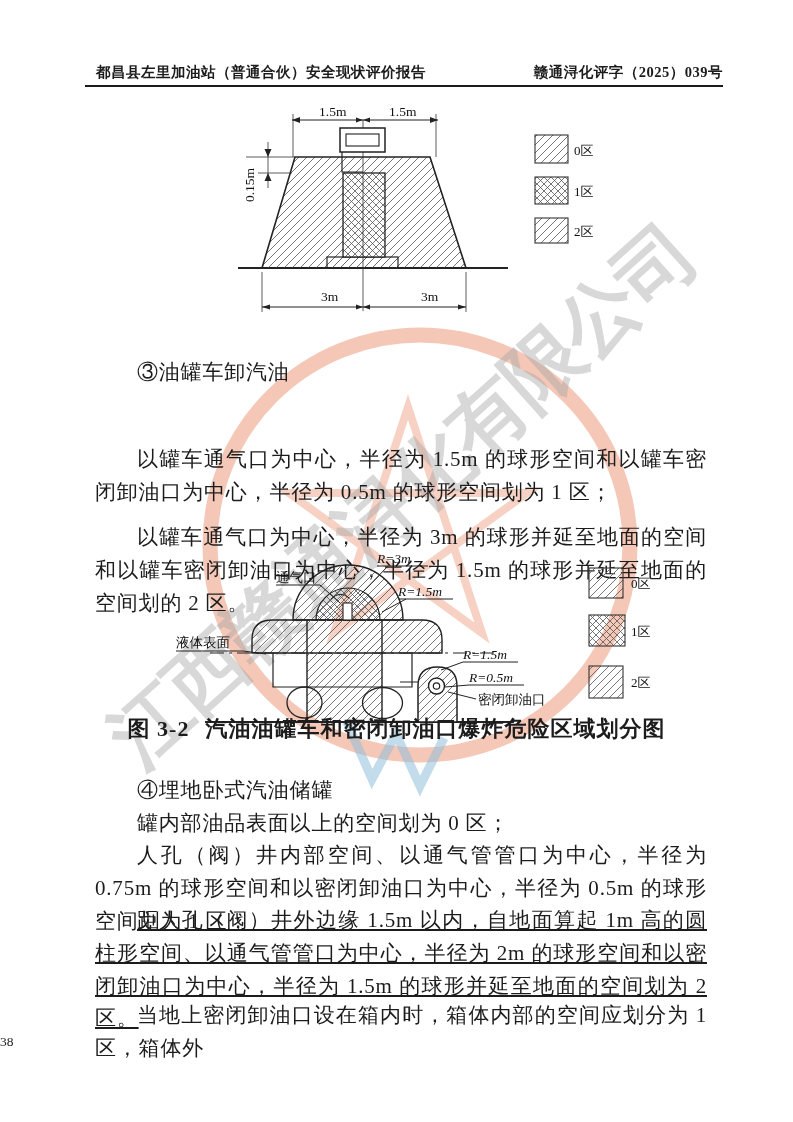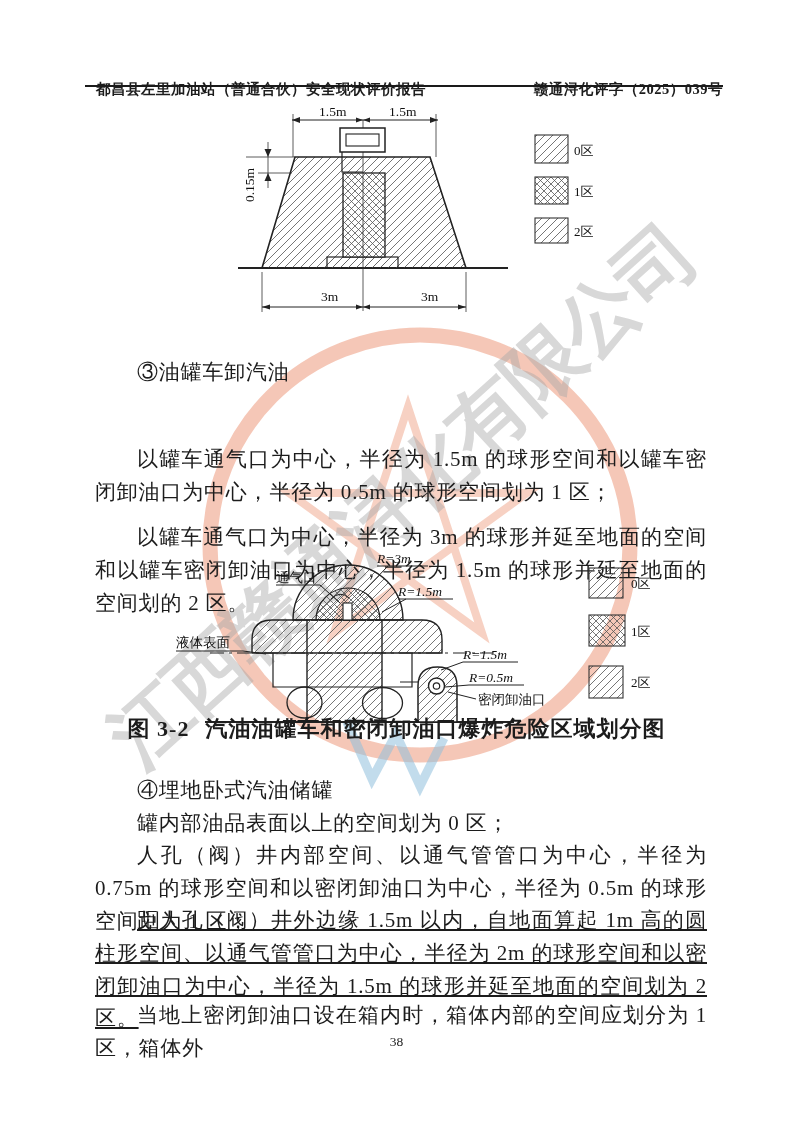--- a/index.html
+++ b/index.html
@@ -3,36 +3,36 @@
 <meta charset="utf-8">
 <style>
   html,body{margin:0;padding:0;background:#e8e8e8;}
   .page{
     position:relative;width:793px;height:1122px;margin:0 auto;
     background:#ffffff;overflow:hidden;
     font-family:"Liberation Serif","DejaVu Serif",serif;color:#1c1c1c;
   }
   .wm-layer{position:absolute;left:0;top:0;z-index:0;}
   .content{position:absolute;left:0;top:0;width:100%;height:100%;z-index:1;}
-  .hdr{position:absolute;top:80px;font-size:14.5px;font-weight:bold;letter-spacing:0.5px;white-space:nowrap;}
+  .hdr{position:absolute;top:63px;font-size:14.5px;font-weight:bold;letter-spacing:0.5px;white-space:nowrap;}
   .hdr-left{left:96px;}
   .hdr-right{right:70px;text-align:right;}
   .hdr-rule{position:absolute;top:85px;left:85px;width:638px;height:2px;background:#1a1a1a;}
   .figure-svg{position:absolute;}
   .fig-caption{
     position:absolute;left:0;width:100%;text-align:center;
     font-size:22px;font-weight:bold;letter-spacing:1px;white-space:nowrap;
   }
   .fig-caption .cap-num{margin-right:16px;}
   .para{
     position:absolute;left:95px;width:612px;margin:0;
     font-size:21px;line-height:32.8px;letter-spacing:0.8px;
     text-align:justify;text-indent:2em;
   }
-  .pageno{position:absolute;top:1034px;left:0;width:100%;text-align:center;font-size:13.5px;}
+  .pageno{position:absolute;top:1034px;left:0;width:100%;font-size:13.5px;}
   svg text{font-family:"Liberation Serif","DejaVu Serif",serif;}
   .dimtxt{font-size:13.5px;fill:#111;}
   .lbltxt{font-size:13.5px;fill:#111;}
   .rlbl{font-size:13.5px;font-style:italic;fill:#111;}
   .legtxt{font-size:13px;fill:#111;}
   .wm-char{font-size:78px;font-weight:bold;fill:#a9a9a9;opacity:0.45;}
 </style>
 </head>
 <body>
 

